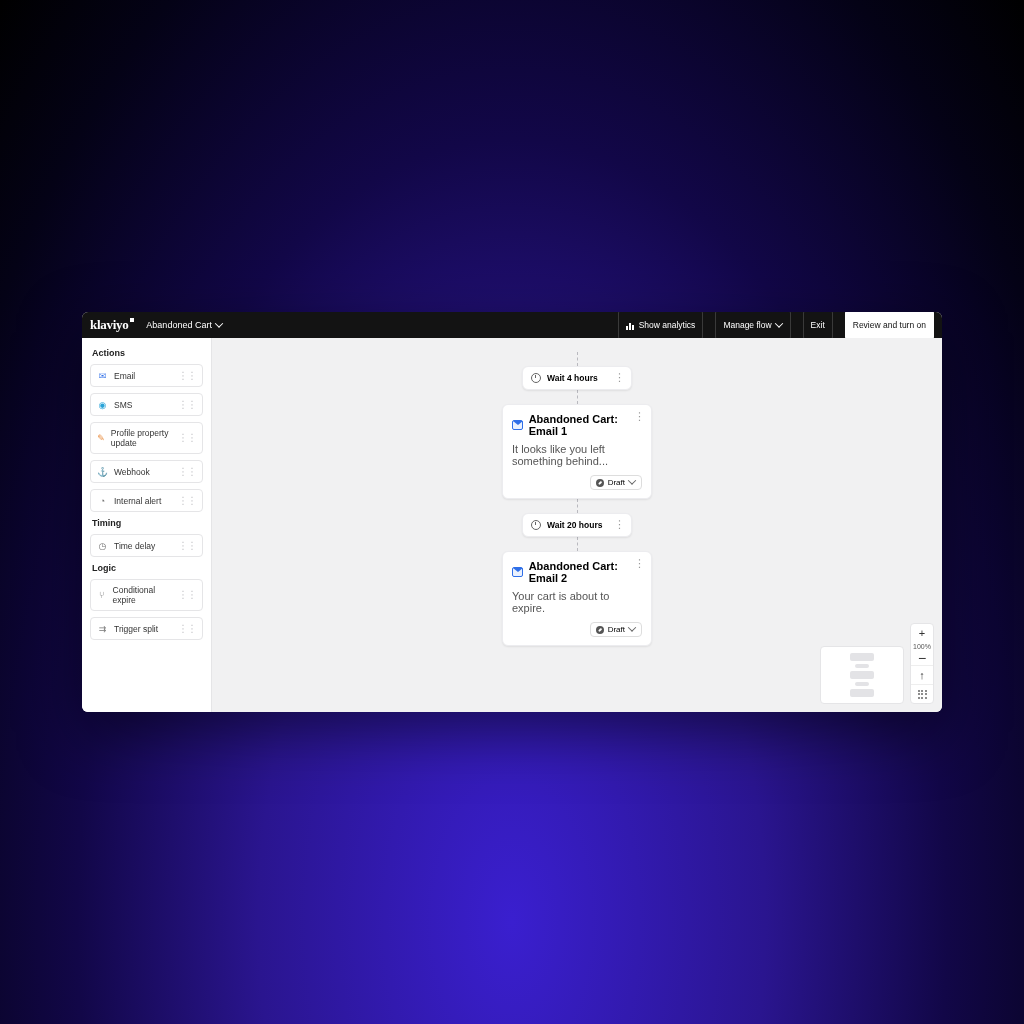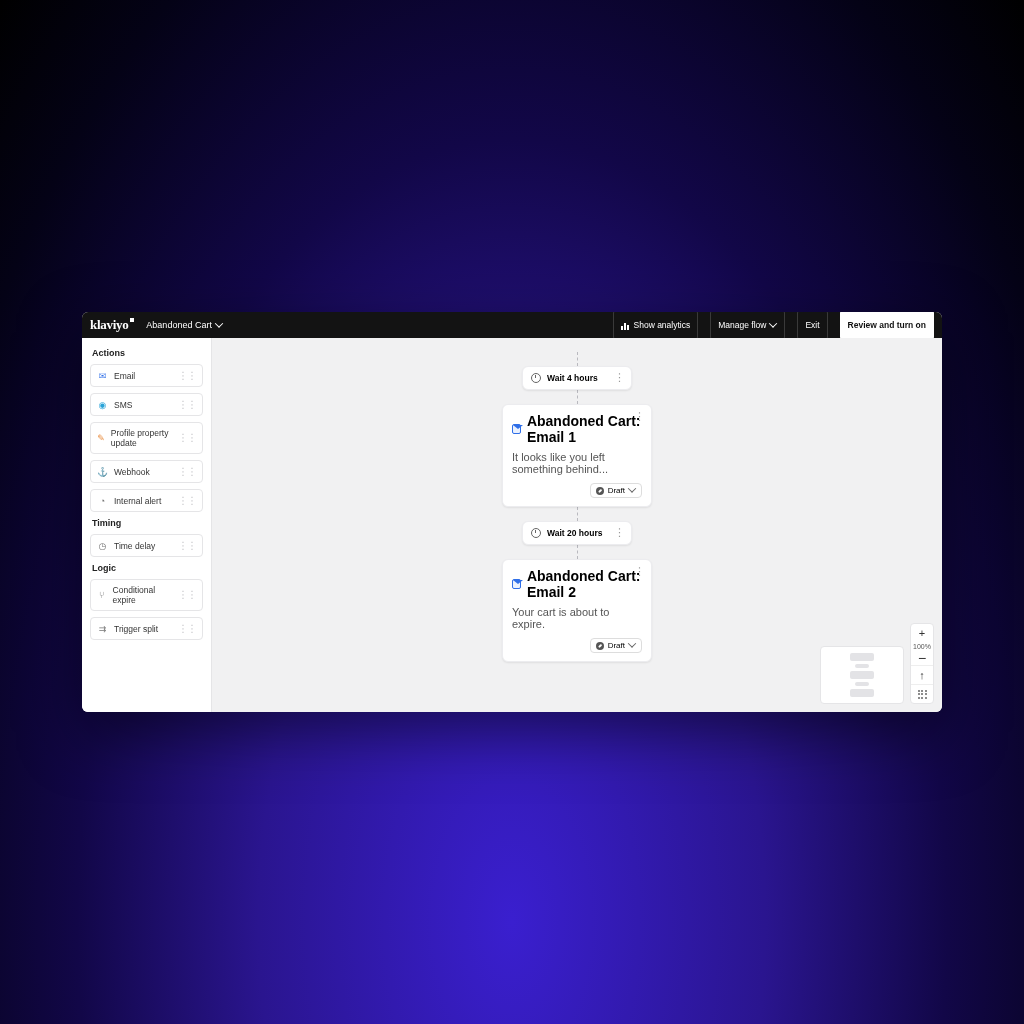--- a/index.html
+++ b/index.html
@@ -29,21 +29,21 @@
   .brand { font-family: Georgia, 'Times New Roman', serif; font-size: 13px; font-weight: 600; letter-spacing: -0.3px; position: relative; padding-right: 6px; }
   .brand::after { content: ""; position: absolute; top: 1px; right: 0; width: 4px; height: 4px; background: #fff; }
   .flow-dd { display: flex; align-items: center; gap: 4px; cursor: pointer; }
   .spacer { flex: 1; }
   .hbtn {
     height: 30px; padding: 0 7px;
     border-radius: 3px; display: flex; align-items: center; gap: 4px;
     font-size: 8.5px; cursor: pointer;
     border: 1px solid #3a3a3a; background: #131313; color: #fff;
   }
-  .hbtn.primary { background: #fff; color: #111; border-color: #fff; font-weight: 700; }
+  .hbtn.primary { background: #fff; color: #111; border-color: #fff; font-weight: 400; }
   .chev { width: 7px; height: 7px; }
   .chev::before { content: ""; display: block; width: 5px; height: 5px; border-right: 1.2px solid currentColor; border-bottom: 1.2px solid currentColor; transform: rotate(45deg) translate(-1px,-1px); }
   .icn-bar { width: 9px; height: 9px; display: inline-flex; align-items: flex-end; gap: 1px; }
   .icn-bar span { width: 2px; background: currentColor; }
   .icn-bar span:nth-child(1){height:4px} .icn-bar span:nth-child(2){height:7px} .icn-bar span:nth-child(3){height:5px}
 
   
   .body { flex: 1; display: flex; min-height: 0; }
 
   
@@ -79,21 +79,21 @@
   .wait .clock { width: 10px; height: 10px; border: 1.2px solid #666; border-radius: 50%; position: relative; }
   .wait .clock::after { content: ""; position: absolute; left: 3px; top: 1px; width: 1px; height: 3px; background: #666; transform-origin: bottom; }
   .wait-label { font-size: 8.5px; font-weight: 600; }
   .kebab { position: absolute; right: 6px; top: 50%; transform: translateY(-50%); color: #999; font-size: 11px; line-height: 0.3; cursor: pointer; }
   .kebab::before { content: "⋮"; }
 
   .email { width: 150px; padding: 8px 9px; position: relative; }
   .email-head { display: flex; align-items: center; gap: 6px; margin-bottom: 6px; }
   .mail-ico { width: 12px; height: 10px; border: 1.2px solid #2f6fe8; border-radius: 2px; position: relative; background: #eaf1fe; }
   .mail-ico::before { content: ""; position: absolute; left: 0; top: 0; width: 0; height: 0; border-left: 5px solid transparent; border-right: 5px solid transparent; border-top: 4px solid #2f6fe8; }
-  .email-title { font-size: 14px; font-weight: 700; }
+  .email-title { font-size: 11px; font-weight: 700; }
   .email-sub { font-size: 11px; color: #555; margin-bottom: 8px; }
   .status-pill { margin-left: auto; display: flex; align-items: center; gap: 4px; border: 1px solid #ddd; border-radius: 4px; padding: 2px 5px; font-size: 8px; width: fit-content; float: right; cursor: pointer; }
   .status-pill .dot { width: 8px; height: 8px; border-radius: 50%; background: #555; display: flex; align-items: center; justify-content: center; }
   .status-pill .dot::before { content: ""; width: 4px; height: 1.5px; background: #fff; border-radius: 1px; transform: rotate(-45deg); }
   .email .kebab { top: 10px; transform: none; }
 
   
   .minimap {
     position: absolute; right: 38px; bottom: 8px;
     width: 84px; height: 58px; background: #fff; border: 1px solid #e5e5e7; border-radius: 4px;

